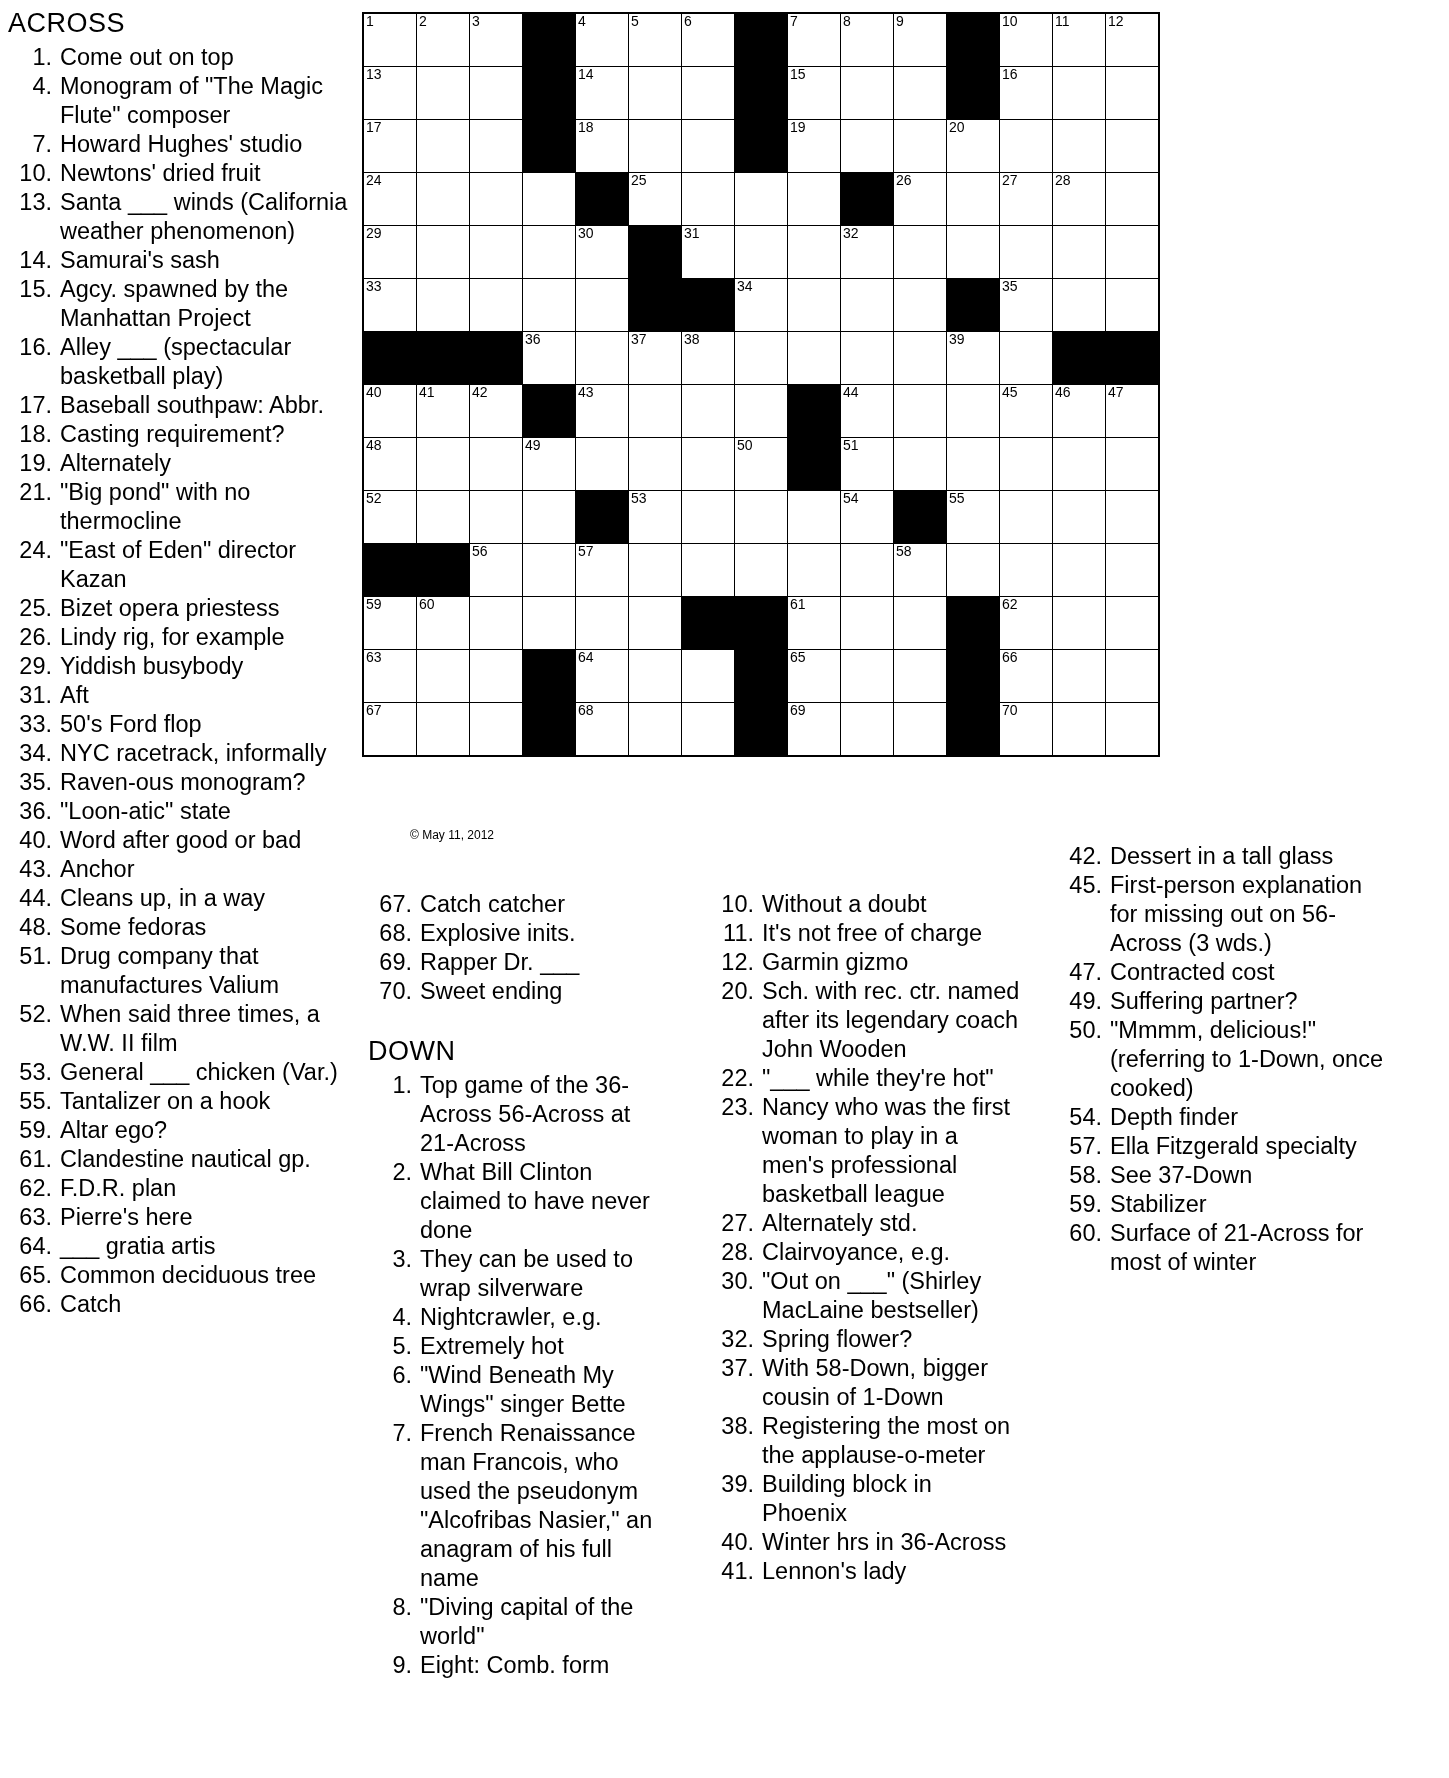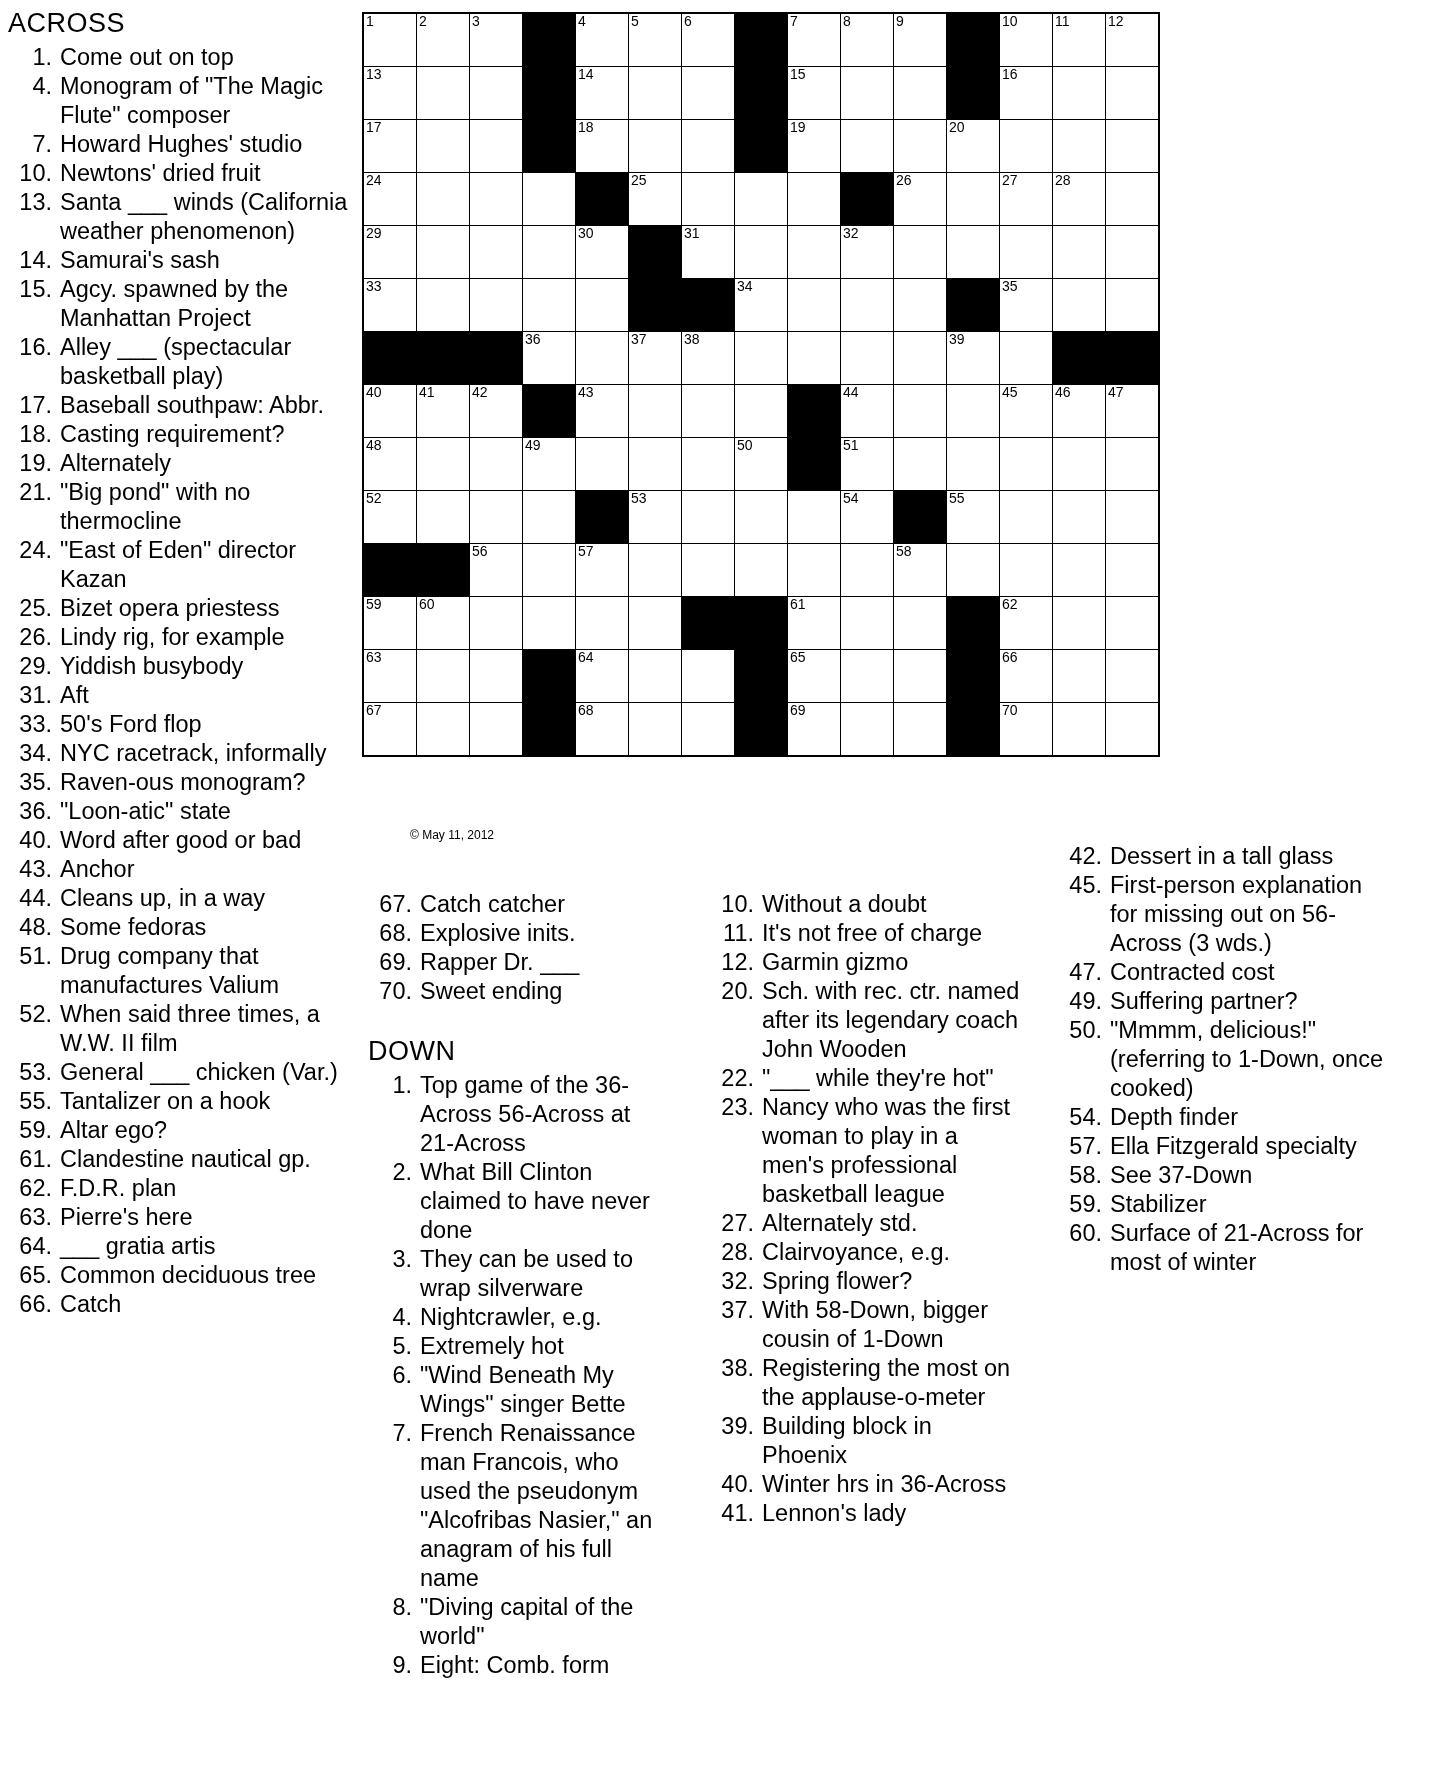--- a/index.html
+++ b/index.html
@@ -734,20 +734,24 @@
       </li>
       <li>
         <span class="cn">27.</span>
         <span class="ct">Alternately std.</span>
       </li>
       <li>
         <span class="cn">28.</span>
         <span class="ct">Clairvoyance, e.g.</span>
       </li>
       <li>
+        <span class="cn">30.</span>
+        <span class="ct">"Out on ___" (Shirley MacLaine bestseller)</span>
+      </li>
+      <li>
         <span class="cn">32.</span>
         <span class="ct">Spring flower?</span>
       </li>
       <li>
         <span class="cn">37.</span>
         <span class="ct">With 58-Down, bigger cousin of 1-Down</span>
       </li>
       <li>
         <span class="cn">38.</span>
         <span class="ct">Registering the most on the applause-o-meter</span>

